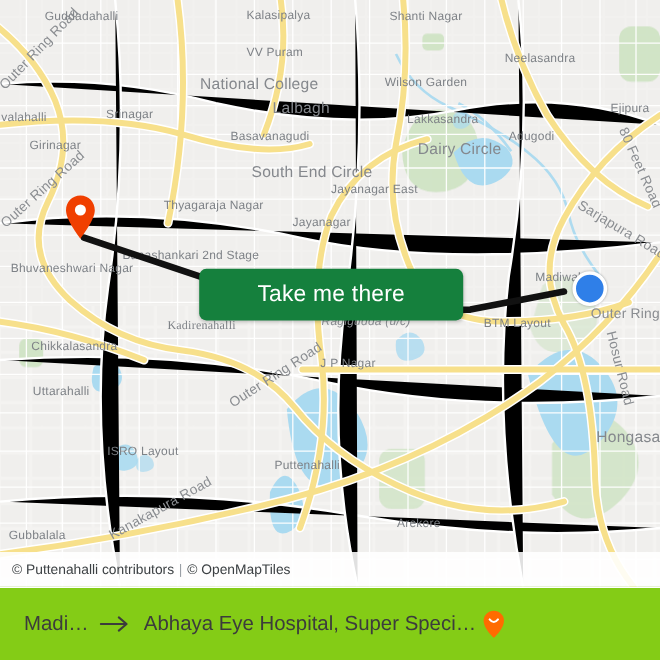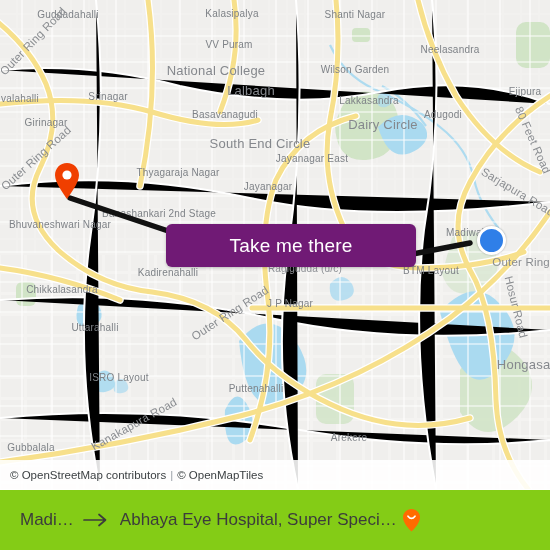--- a/index.html
+++ b/index.html
@@ -49,22 +49,22 @@
     width: 29px; height: 29px; border-radius: 50%;
     background: #2f7fe8;
     border: 3px solid #ffffff;
     box-shadow: 0 0 2px rgba(0,0,0,.35);
   }
 
   
   #cta {
     position: absolute;
     left: 166px; top: 224px;
-    width: 250px; height: 43px;
-    background: #701a75;
+    width: 220px; height: 43px;
+    background: #15803d;
     border: none; border-radius: 6px;
     color: #ffffff;
     font-family: "Liberation Sans", sans-serif;
     font-size: 19px;
     letter-spacing: .2px;
     cursor: pointer;
     display: flex; align-items: center; justify-content: center;
     box-shadow: 0 1px 3px rgba(0,0,0,.22);
   }
 
@@ -223,26 +223,26 @@
         <div class="lbl big" style="left: 225px; top: 114px;">Basavanagudi</div>
         <div class="lbl big" style="left: 46px; top: 122px;">Girinagar</div>
         <div class="lbl mid" style="left: 383px; top: 124px;">Dairy Circle</div>
         <div class="lbl mid" style="left: 260px; top: 143px;">South End Circle</div>
         <div class="lbl big" style="left: 312px; top: 158px;">Jayanagar East</div>
         <div class="lbl big" style="left: 178px; top: 172px;">Thyagaraja Nagar</div>
         <div class="lbl big" style="left: 268px; top: 186px;">Jayanagar</div>
         <div class="lbl big" style="left: 159px; top: 213px;">Banashankari 2nd Stage</div>
         <div class="lbl big" style="left: 60px; top: 224px;">Bhuvaneshwari Nagar</div>
         <div class="lbl big" style="left: 468px; top: 232px;">Madiwala</div>
-        <div class="lbl big" style="left: 168px; top: 272px;">Kadirenahalli</div>
-        <div class="lbl small" style="left: 305px; top: 268px;">Ragigudda (u/c)</div>
+        <div class="lbl big" style="left: 168px; top: 272px; font-family: Liberation Serif, serif;">Kadirenahalli</div>
+        <div class="lbl small" style="left: 305px; top: 268px; font-style: italic;">Ragigudda (u/c)</div>
         <div class="lbl big" style="left: 431px; top: 270px;">BTM Layout</div>
         <div class="lbl big" style="left: 62px; top: 289px;">Chikkalasandra</div>
         <div class="lbl big" style="left: 290px; top: 303px;">J P Nagar</div>
-        <div class="lbl big" style="left: 51px; top: 327px; margin-left: 44px;">Uttarahalli</div>
+        <div class="lbl big" style="left: 51px; top: 327px;">Uttarahalli</div>
         <div class="lbl mid" style="left: 537px; top: 364px;">Hongasandra</div>
         <div class="lbl big" style="left: 119px; top: 377px;">ISRO Layout</div>
         <div class="lbl big" style="left: 256px; top: 388px;">Puttenahalli</div>
         <div class="lbl big" style="left: 349px; top: 437px;">Arekere</div>
         <div class="lbl big" style="left: 31px; top: 447px;">Gubbalala</div>
       </div>
 
     <div id="roads">
         <div class="lbl road" style="left: 33px; top: 41px; transform: translate(-50%, -50%) rotate(-46deg);">Outer Ring Road</div>
         <div class="lbl road" style="left: 36px; top: 158px; transform: translate(-50%, -50%) rotate(-42deg);">Outer Ring Road</div>
@@ -263,21 +263,21 @@
         <path d="M13 1 C6 1 1 6.5 1 13.2 C1 21 10.5 33 13 37 C15.5 33 25 21 25 13.2 C25 6.5 20 1 13 1 Z" fill="#f03f00"></path>
         <circle cx="13" cy="13" r="4.6" fill="#ffffff"></circle>
       </svg>
     </div>
 
     <div id="dest-dot"></div>
 
     <button id="cta">Take me there</button>
 
     <div id="attrib">
-      <a href="#">© OpenStreetMap contributors</a>
+      <a href="#">© Puttenahalli contributors</a>
       <span class="sep">|</span>
       <a href="#">© OpenMapTiles</a>
     </div>
   </div>
 
   <div id="bottom">
     <span id="origin-name">Madi…</span>
 
     <span id="arrow-icon">
       <svg width="26" height="14" viewBox="0 0 26 14">

